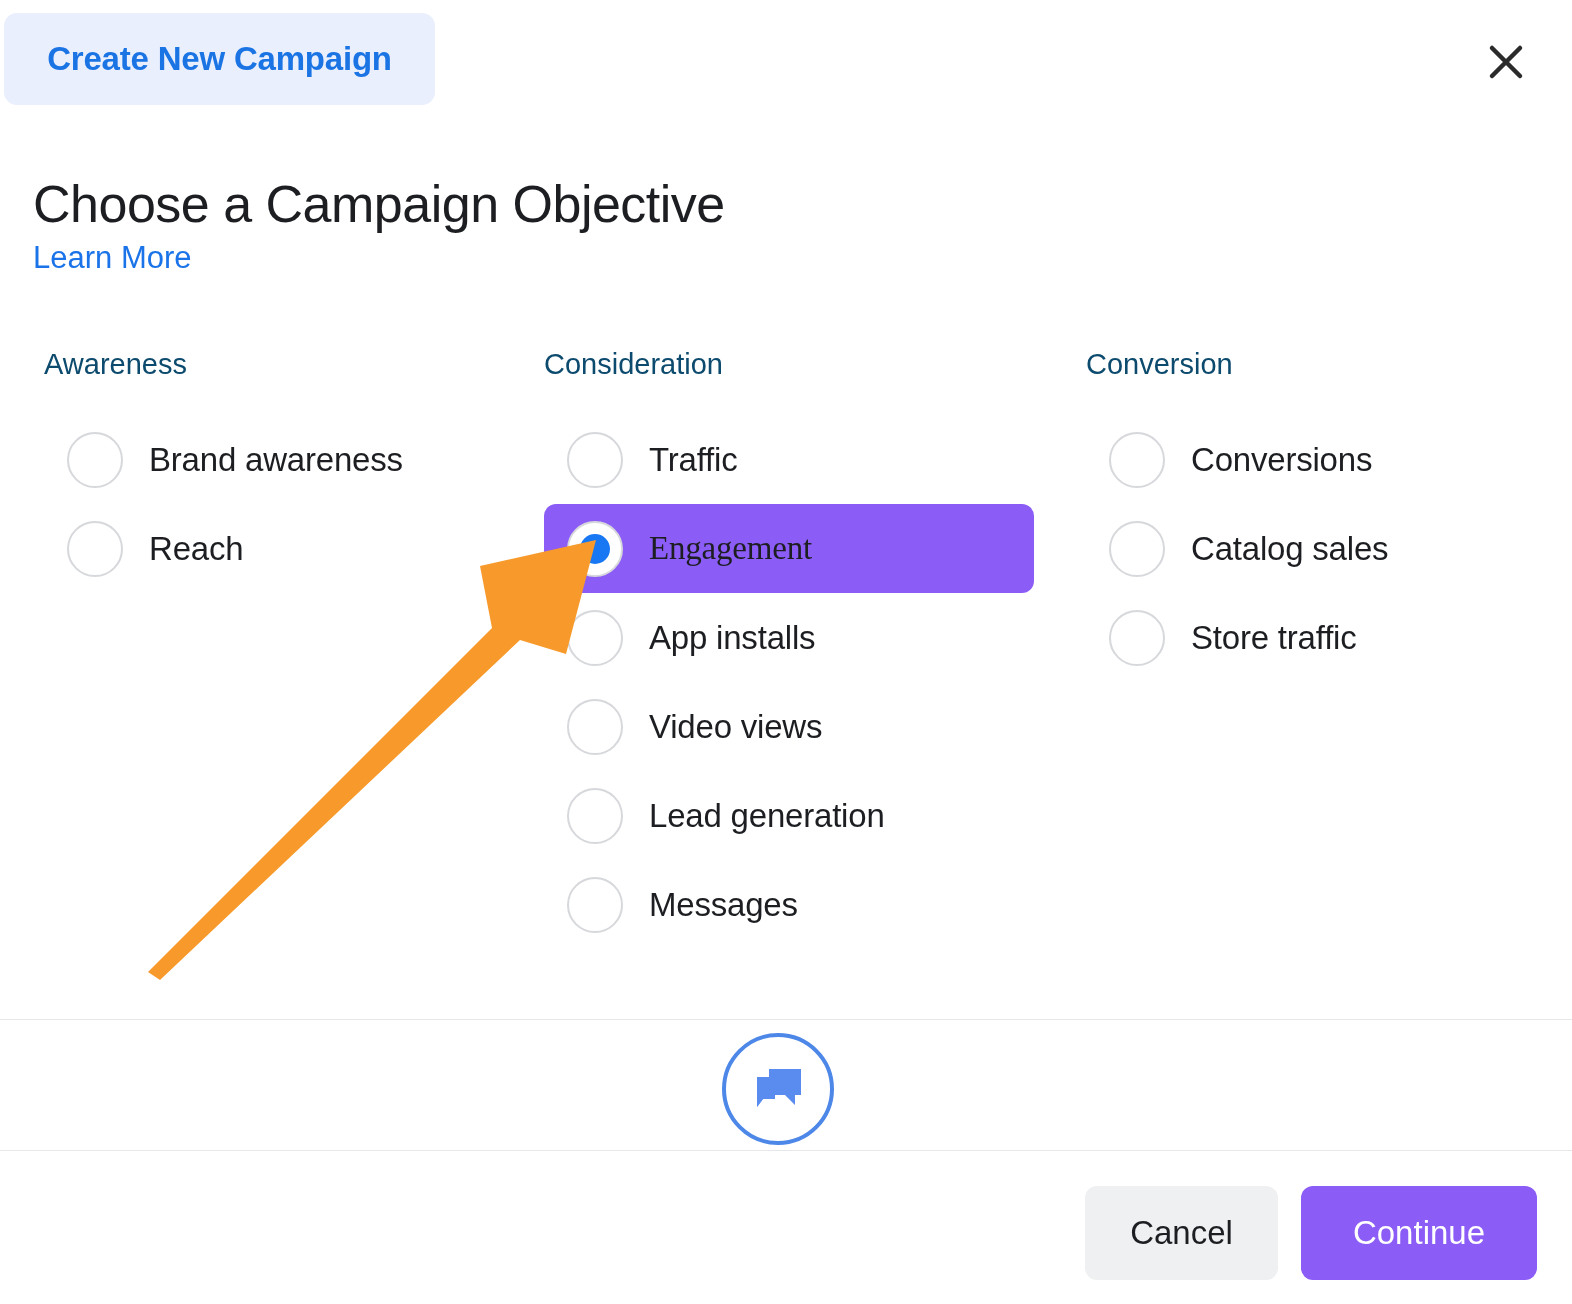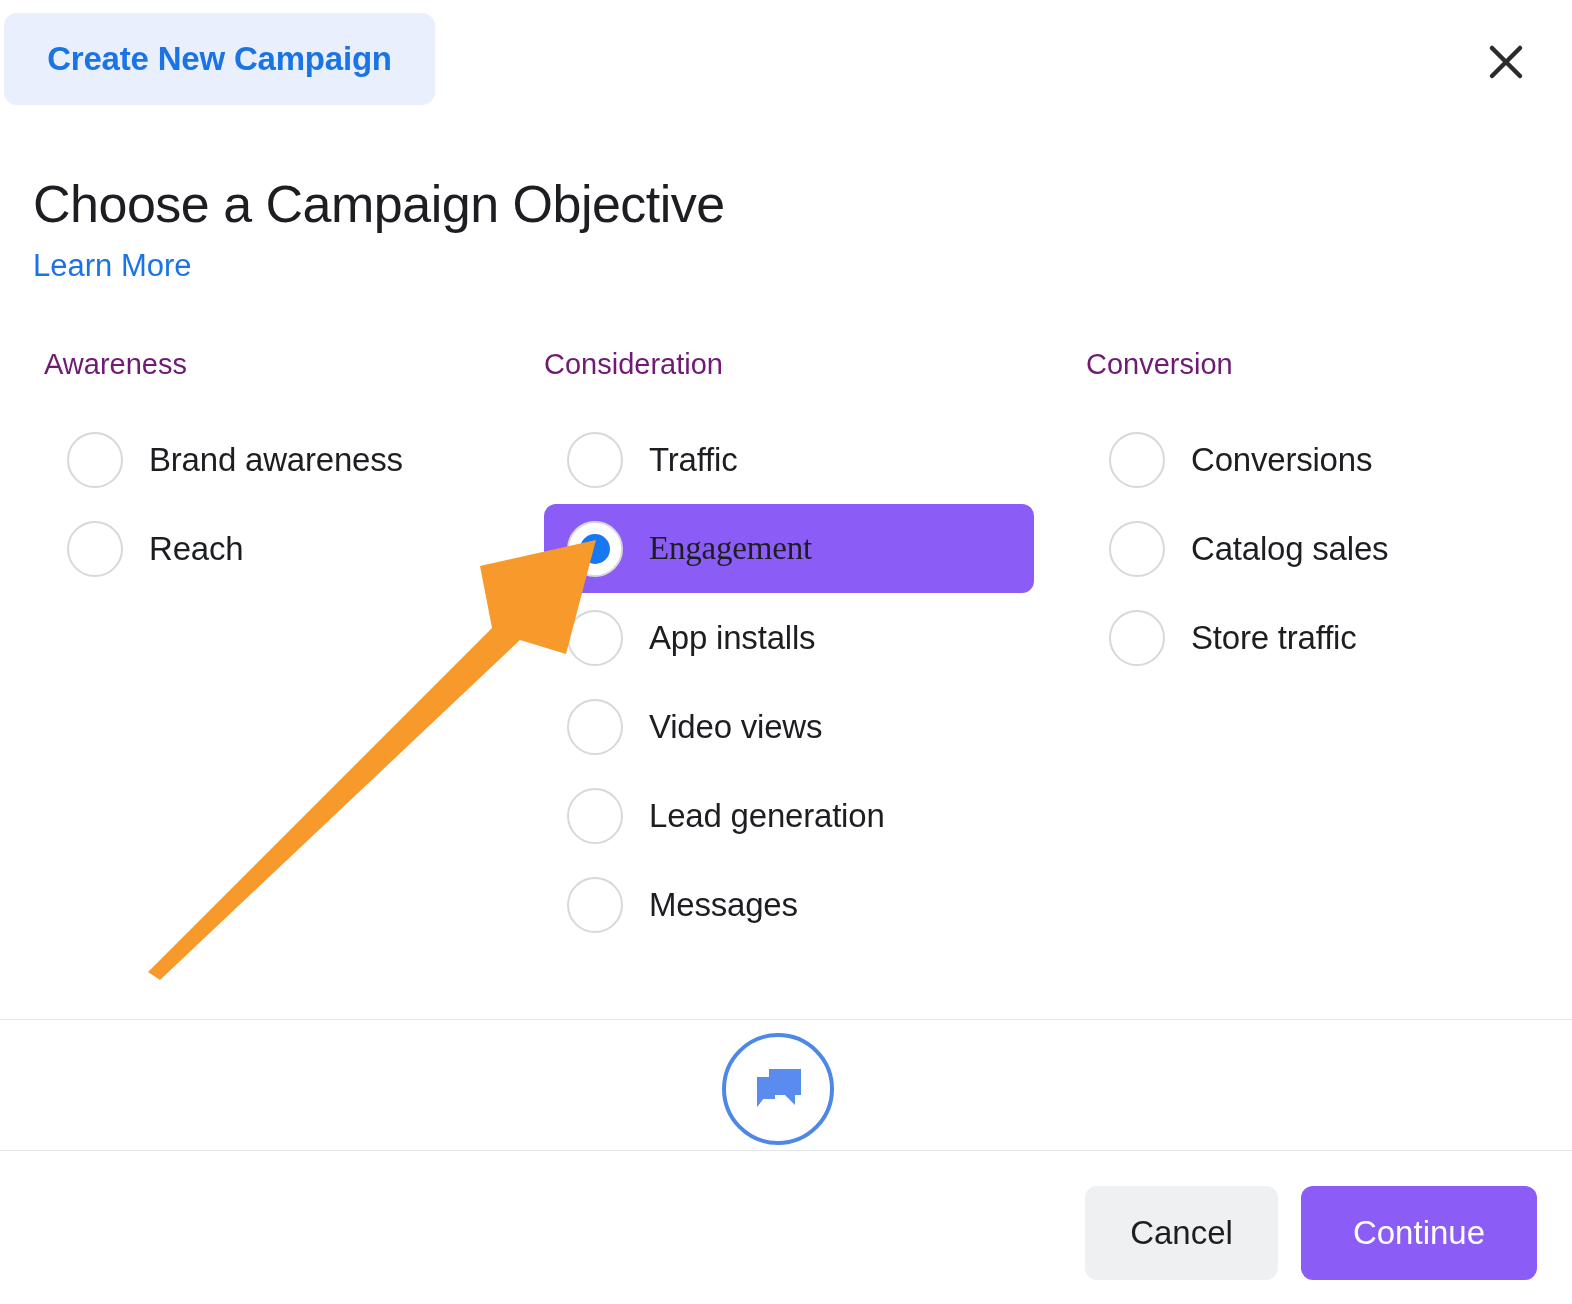--- a/index.html
+++ b/index.html
@@ -63,41 +63,40 @@
     white-space: nowrap;
   }
   .learn-more {
     position: absolute;
     left: 33px;
     top: 240px;
     font-size: 31px;
     color: #1a73e8;
     text-decoration: none;
     white-space: nowrap;
-    margin-top: 8px;
   }
 
   
   .columns {
     position: absolute;
     left: 0;
     top: 350px;
     width: 1572px;
   }
   .column {
     position: absolute;
     top: 0;
   }
   .col-0 { left: 44px;   width: 490px; }
   .col-1 { left: 544px;  width: 490px; }
   .col-2 { left: 1086px; width: 500px; }
 
   .col-head {
     font-size: 29px;
-    color: #701a75;
+    color: #0c4a6e;
     line-height: 1;
     margin: 0 0 36px 0;
     white-space: nowrap;
   }
 
   .option-row {
     position: relative;
     height: 89px;
     display: flex;
     align-items: center;

